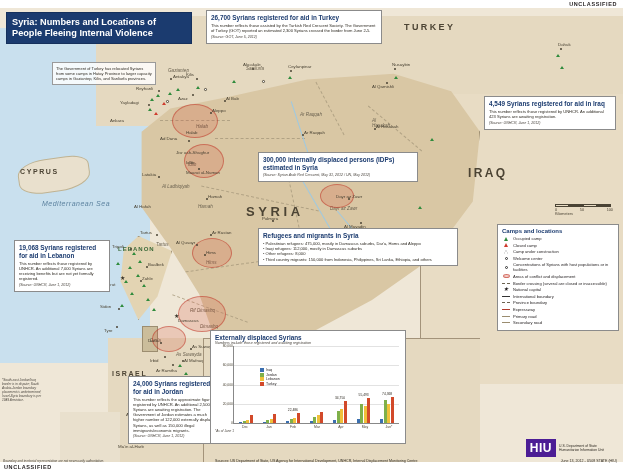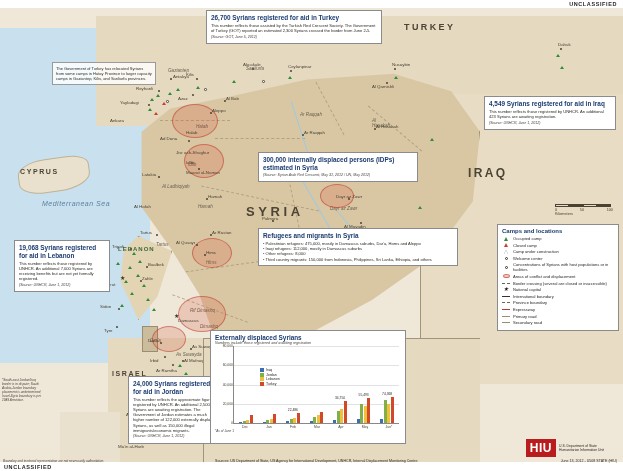--- a/index.html
+++ b/index.html
@@ -220,21 +220,21 @@
   .clegend { position:absolute; left:26px; top:22px; font-size:3.5px; line-height:4.6px;}
   .clegend .cr{ display:flex; align-items:center; gap:2px;}
   .clegend i{ width:4px;height:4px;display:inline-block;}
   .footnote{ font-size:3.2px; font-style:italic; color:#4c4740; margin-top:0;}
 
   
   .hiu {
     position:absolute; right:6px; bottom:14px; display:flex; align-items:center; gap:3px;
   }
   .hiu .mark {
-    background:#b91c1c; color:#fff; font-weight:bold; font-size:12px;
+    background:#4c1d95; color:#fff; font-weight:bold; font-size:12px;
     padding:2px 4px; letter-spacing:.5px;
   }
   .hiu .txt { font-size:3.4px; line-height:4.4px; color:#2e2a22; max-width:58px;}
 
   .footer-left {
     position:absolute; left:3px; bottom:8px; font-size:3.2px; color:#4c4740;
     line-height:4px; max-width:120px; font-style:italic;
   }
   .footer-center {
     position:absolute; left:215px; bottom:8px; font-size:3.6px; color:#2e2a22;
@@ -455,20 +455,21 @@
       </div>
       <div style="display:flex; justify-content:space-between; width:58px;">
         <span>0</span>
         <span>50</span>
         <span>100</span>
       </div>
       <div>Kilometers</div>
     </div>
   </div>
 
+  <div class="title">Syria: Numbers and Locations of People Fleeing Internal Violence</div>
 
   <div class="box" style="left:206px; top:10px; width:176px;">
     <h4>26,700 Syrians registered for aid in Turkey</h4>
     <p>This number reflects those assisted by the Turkish Red Crescent Society. The Government of Turkey (GOT) reported an estimated 2,300 Syrians crossed the border from June 2-5.</p>
     <p class="src">(Source: GOT, June 5, 2012)</p>
   </div>
 
   <div class="box" style="left:484px; top:96px; width:132px;">
     <h4>4,549 Syrians registered for aid in Iraq</h4>
     <p>This number reflects those registered by UNHCR. An additional 423 Syrians are awaiting registration.</p>

